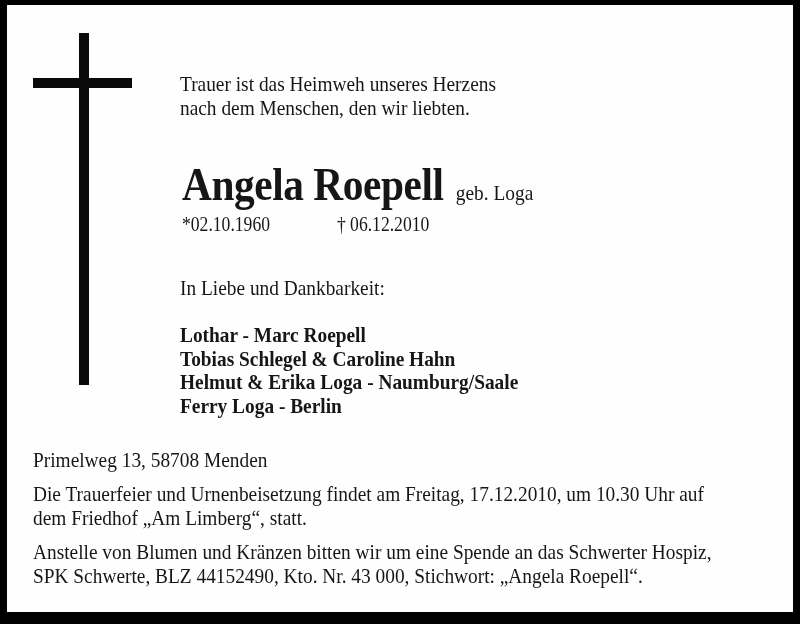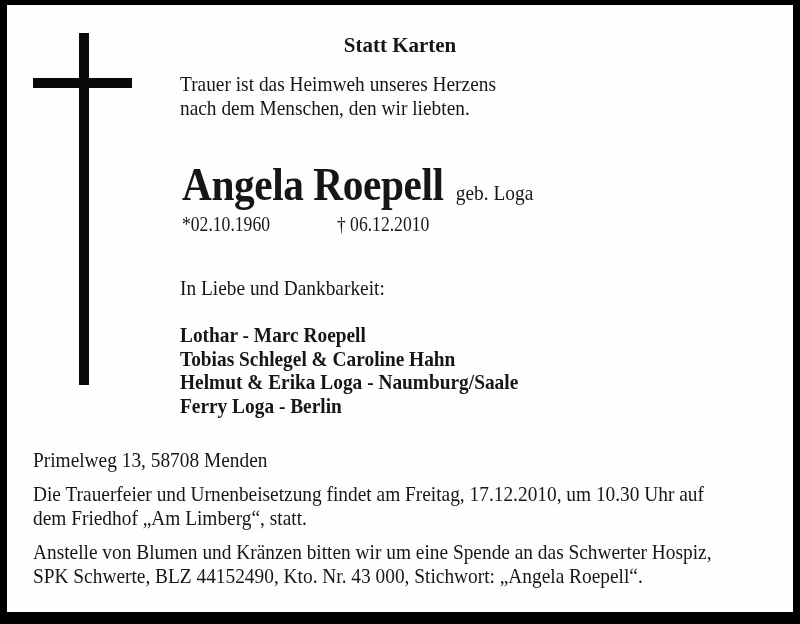--- a/index.html
+++ b/index.html
@@ -112,21 +112,20 @@
   }
 </style>
 </head>
 <body>
 
 <div class="page">
 
   <div class="abs cross-vertical"></div>
   <div class="abs cross-horizontal"></div>
 
-  <div class="abs header-line">Statt Karten</div>
 
   <div class="abs epigraph condensed">
     <div>Trauer ist das Heimweh unseres Herzens</div>
     <div>nach dem Menschen, den wir liebten.</div>
   </div>
 
   <div class="abs name-row condensed">
     <span class="deceased-name">Angela Roepell</span><span class="maiden-name">geb. Loga</span>
   </div>
 

